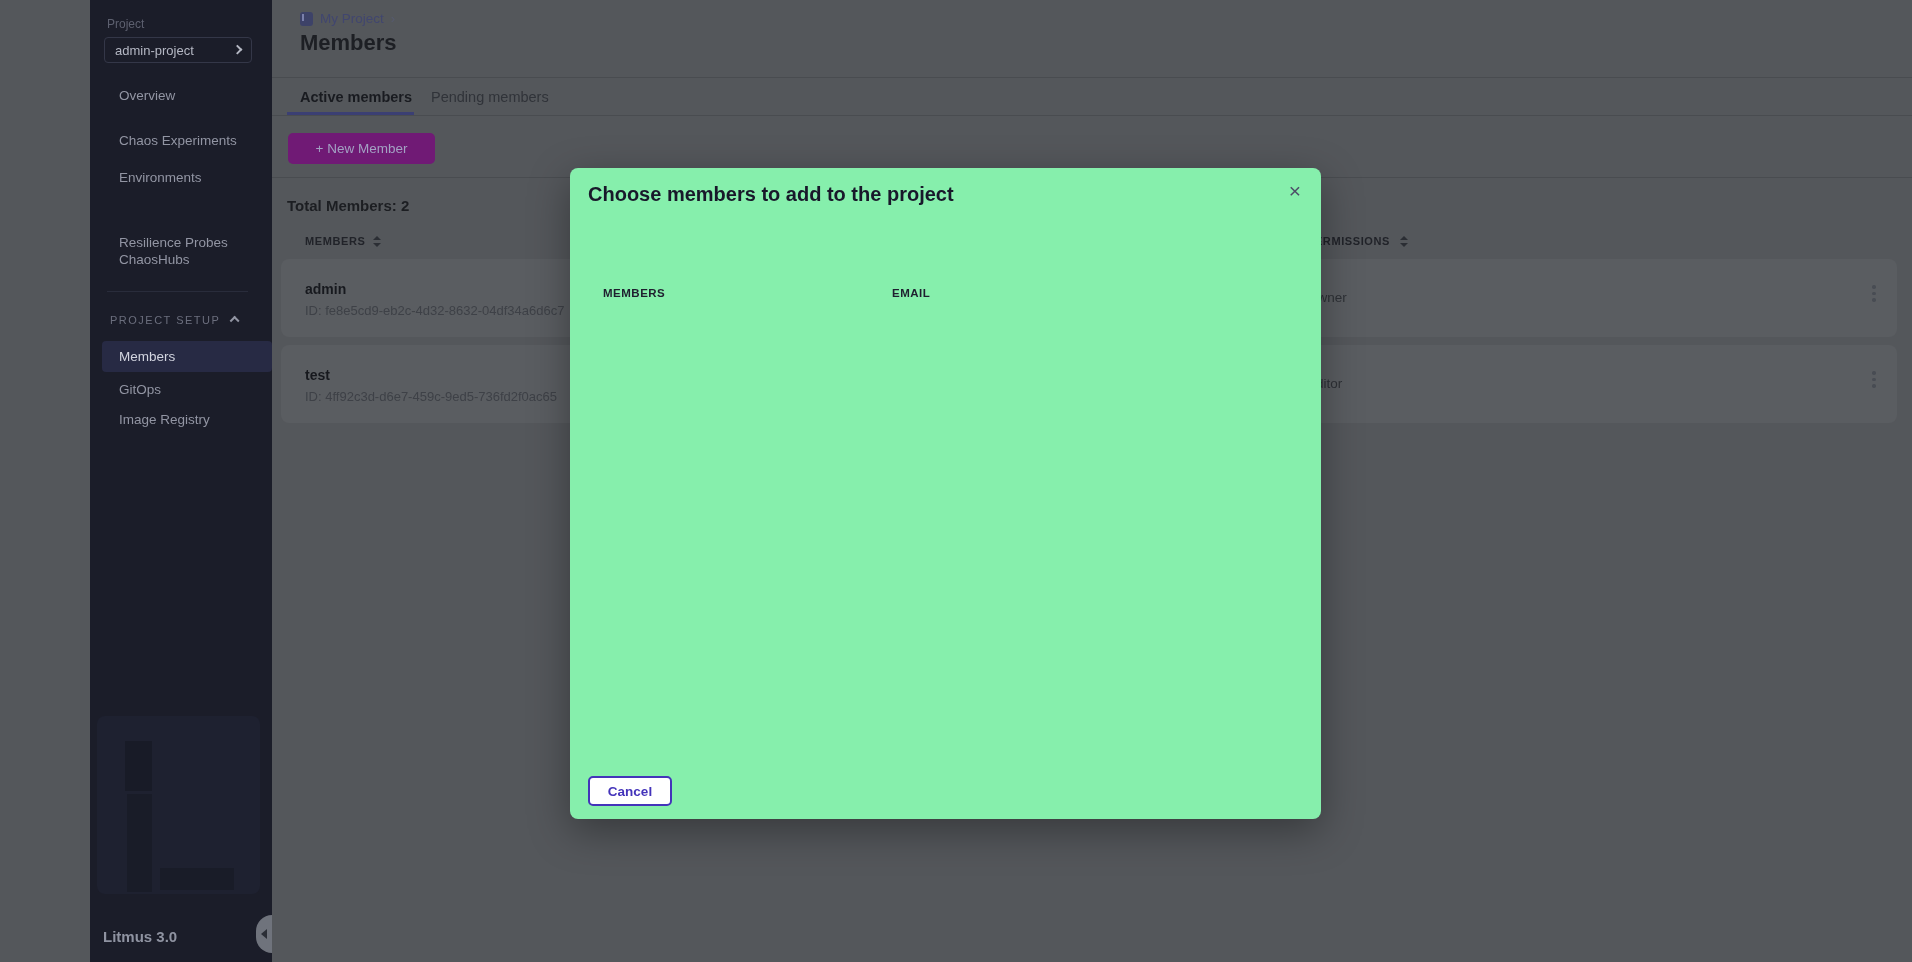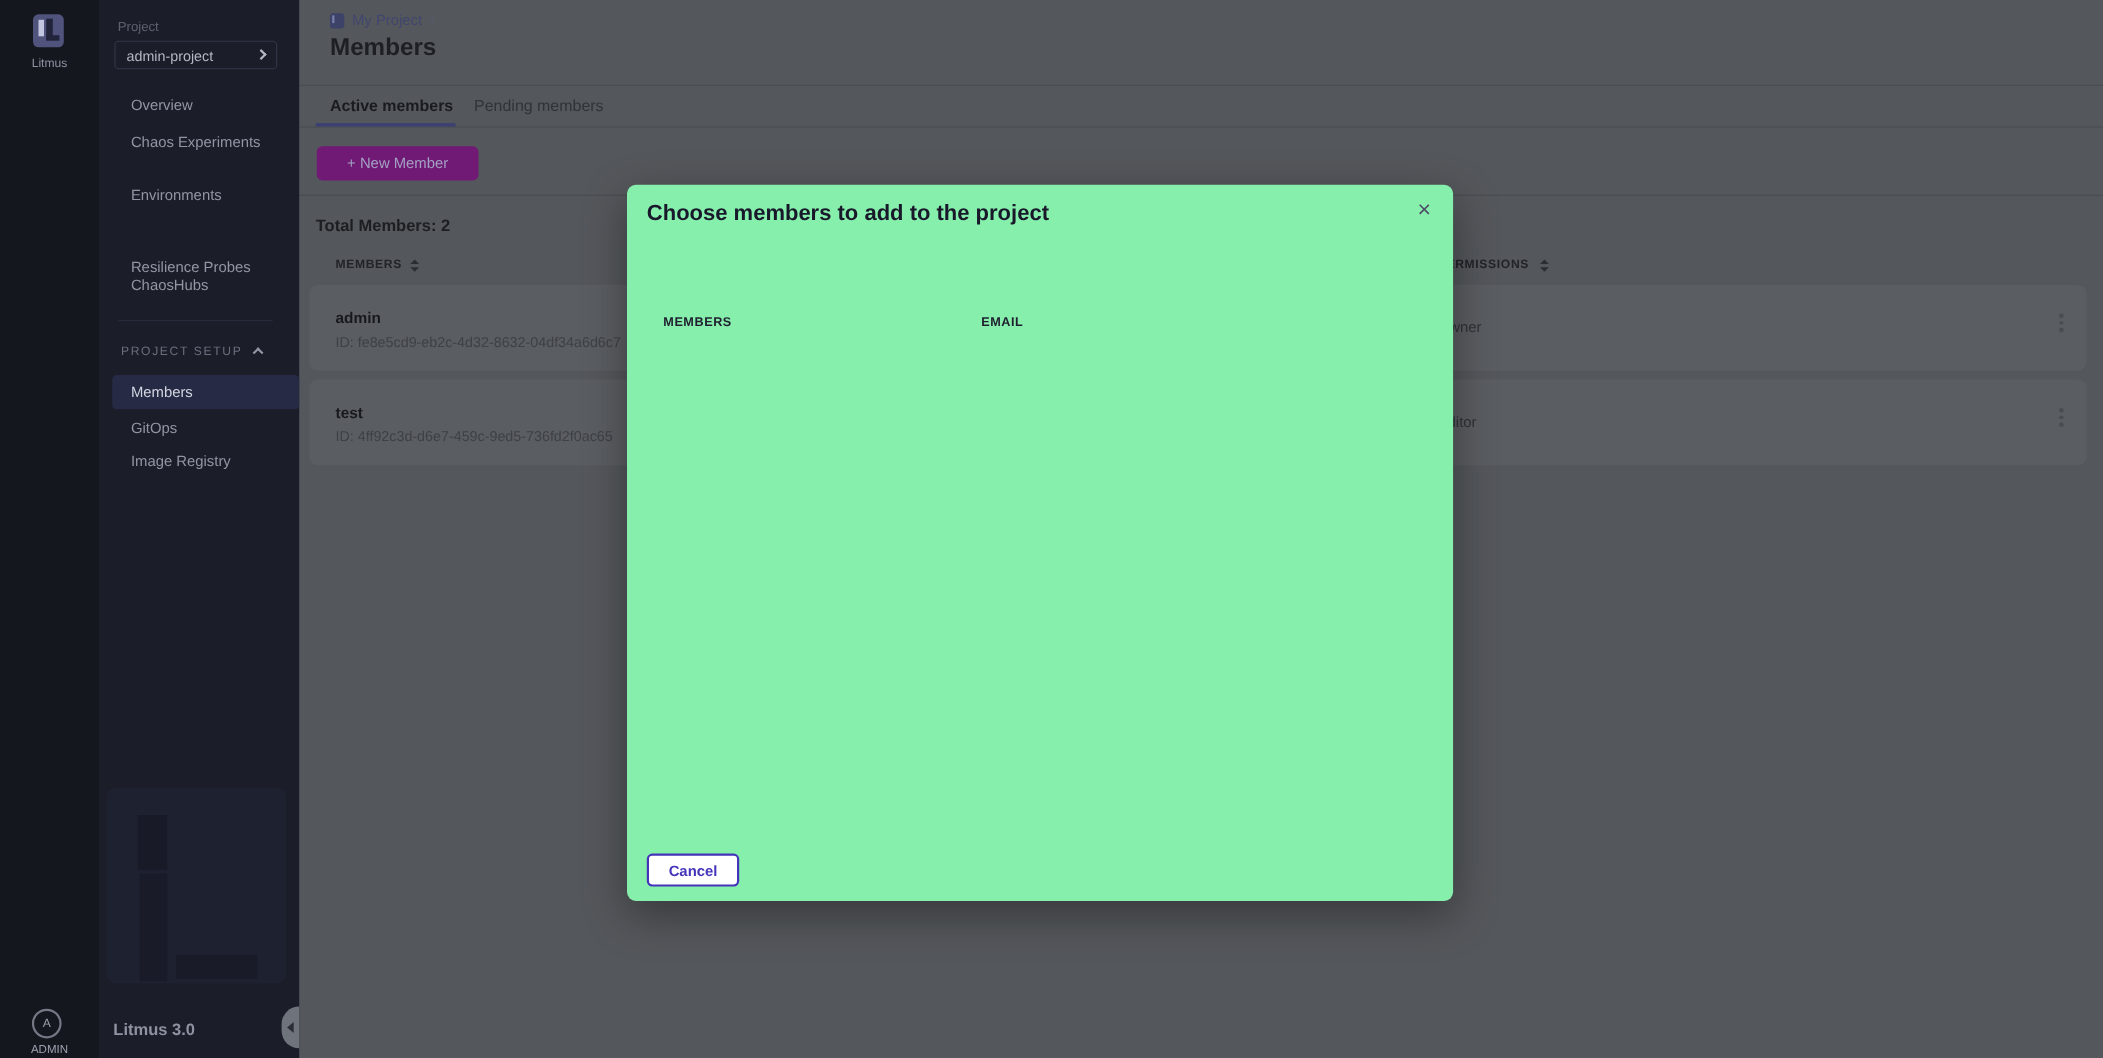--- a/index.html
+++ b/index.html
@@ -134,40 +134,30 @@
       <span class="row-id">ID: 4ff92c3d-d6e7-459c-9ed5-736fd2f0ac65</span>
       <span class="row-perm">Editor</span>
       <span class="kebab">
           <i></i>
           <i></i>
           <i></i>
         </span>
     </div>
   </div>
 
-  <div id="rail">
-    <div id="logo">
-      <span class="bar-light"></span>
-        <span class="bar-dark-v"></span>
-        <span class="bar-dark-h"></span>
-    </div>
-    <div id="logo-label">Litmus</div>
-    <div id="avatar">A</div>
-    <div id="avatar-label">ADMIN</div>
-  </div>
 
   <div id="nav">
     <div id="project-label">Project</div>
     <div id="project-select">
       <span>admin-project</span>
       <span class="chev chev-right"></span>
     </div>
 
     <div class="nav-item" style="top:88px;">Overview</div>
-    <div class="nav-item" style="top:122px;">Chaos Experiments</div>
+    <div class="nav-item" style="top:133px;">Chaos Experiments</div>
     <div class="nav-item" style="top:170px;">Environments</div>
     <div class="nav-item" style="top:211px;margin-top:24px;">Resilience Probes</div>
     <div class="nav-item" style="top:252px;">ChaosHubs</div>
 
     <div id="nav-divider"></div>
     <div id="section-label">PROJECT SETUP</div>
     <span id="section-chevron" class="chev chev-up"></span>
 
     <div id="active-item">
       <span>Members</span>

